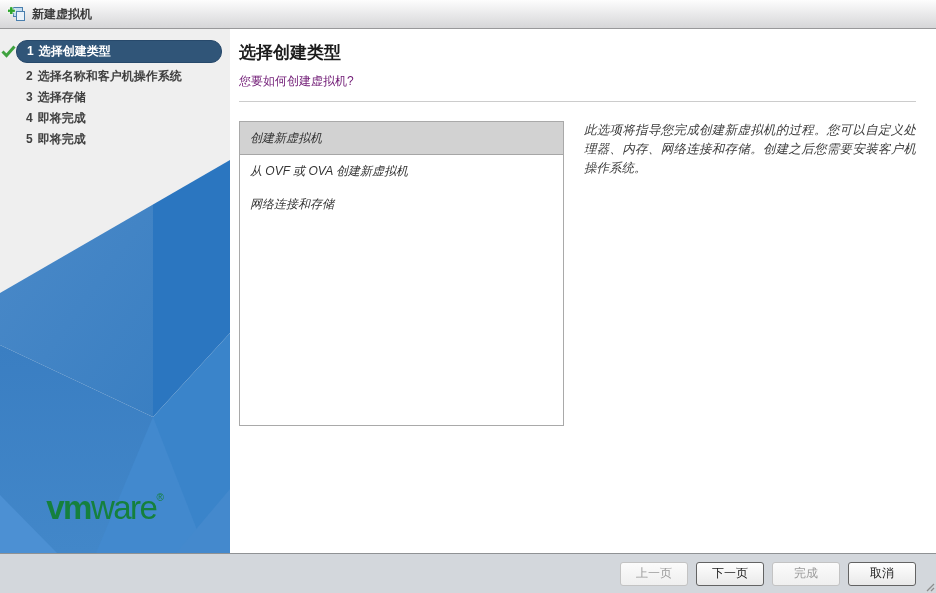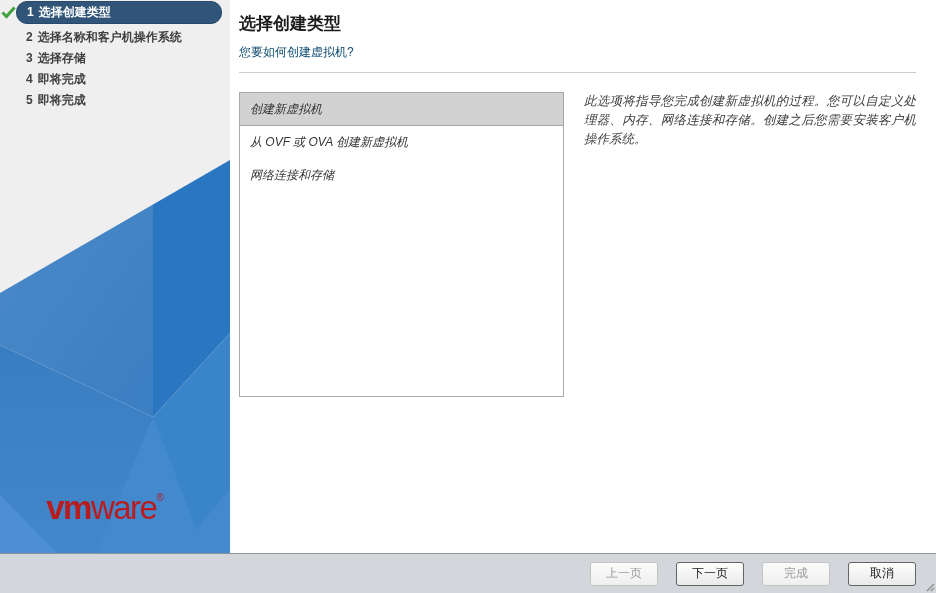--- a/index.html
+++ b/index.html
@@ -32,21 +32,21 @@
   
   .body { flex: 1; display: flex; min-height: 0; }
 
   
   .sidebar {
     width: 230px; flex: none;
     background: #efefef;
     position: relative;
     overflow: hidden;
   }
-  .steps { position: relative; z-index: 2; }
+  .steps { position: relative; z-index: 2; padding-top: 10px; }
   .step {
     height: 21px;
     display: flex; align-items: center;
     font-weight: bold; color: #404040;
     position: relative;
   }
   .step .check-slot {
     width: 16px; flex: none;
     display: flex; align-items: center; justify-content: center;
   }
@@ -70,37 +70,37 @@
   }
   .step-num { margin-right: 5px; }
 
   
   .sidebar-art { position: absolute; left: 0; bottom: 0; width: 230px; height: 400px; z-index: 1; }
 
   .vmware-logo {
     position: absolute; z-index: 3;
     bottom: 26px; left: 0; width: 210px;
     text-align: center;
-    color: #b91c1c;
+    color: #15803d;
     font-size: 33px;
     letter-spacing: -1.5px;
     white-space: nowrap;
   }
   .vmware-logo .vm { font-weight: bold; }
   .vmware-logo .ware { font-weight: normal; }
   .vmware-logo .reg { font-size: 10px; vertical-align: 18px; letter-spacing: 0; }
 
   
   .content {
     flex: 1; background: #fff;
     padding: 12px 20px 0 9px;
     min-width: 0;
   }
   .page-title { font-size: 17px; font-weight: bold; color: #1c1c1c; }
-  .page-subtitle { margin-top: 9px; color: #0c4a6e; }
+  .page-subtitle { margin-top: 9px; color: #701a75; }
   .rule { margin-top: 11px; border: none; border-top: 1px solid #cccccc; height: 0; }
 
   .columns { margin-top: 19px; display: flex; font-style: italic; }
   .listbox {
     width: 325px; height: 305px; flex: none;
     border: 1px solid #a9a9a9;
     background: #fff;
   }
   .option {
     height: 33px; line-height: 33px;
@@ -121,21 +121,21 @@
     line-height: 19px;
     text-align: justify;
   }
 
   
   .footer {
     height: 40px; flex: none;
     background: var(--footer-gray, #d3d7dc);
     border-top: 1px solid #8f9294;
     display: flex; align-items: center; justify-content: flex-end;
-    gap: 18px;
+    gap: 8px;
     padding-right: 20px;
     position: relative;
   }
   .btn {
     width: 68px; height: 24px;
     border-radius: 3px;
     font-size: 12px;
     font-family: inherit;
     background: linear-gradient(#fefefe, #e9e9e9);
     border: 1px solid #636363;
@@ -148,20 +148,35 @@
     color: #9b9b9b;
     cursor: default;
   }
   .resize-grip { position: absolute; right: 1px; bottom: 1px; width: 11px; height: 11px; }
 </style>
 </head>
 <body>
 
 <div class="window">
 
+  <div class="titlebar">
+    <span class="app-icon">
+      <svg width="19" height="17" viewBox="0 0 19 17">
+        <rect x="6.5" y="1.5" width="9" height="9" fill="#c3dcef" stroke="#4a7fae"></rect>
+        <rect x="9.5" y="5.5" width="8" height="9" fill="#eaf2f9" stroke="#4a7fae"></rect>
+        <g>
+          <rect x="0.5" y="3.2" width="7.6" height="3.1" fill="#2ea52e" stroke="#ffffff" stroke-width="0.8"></rect>
+          <rect x="2.75" y="0.9" width="3.1" height="7.6" fill="#2ea52e" stroke="#ffffff" stroke-width="0.8"></rect>
+          <rect x="1" y="3.7" width="6.6" height="2.1" fill="#2ea52e"></rect>
+          <rect x="3.25" y="1.4" width="2.1" height="6.6" fill="#2ea52e"></rect>
+        </g>
+      </svg>
+    </span>
+    <span class="title">新建虚拟机</span>
+  </div>
 
   <div class="body">
 
     <div class="sidebar">
       <div class="steps">
 
         <div class="step active">
           <span class="check-slot">
             <svg width="15" height="13" viewBox="0 0 15 13">
               <path d="M1.5 6.5 L5.5 10.5 L13.5 1.5" stroke="#3fa23f" stroke-width="3" fill="none"></path>

